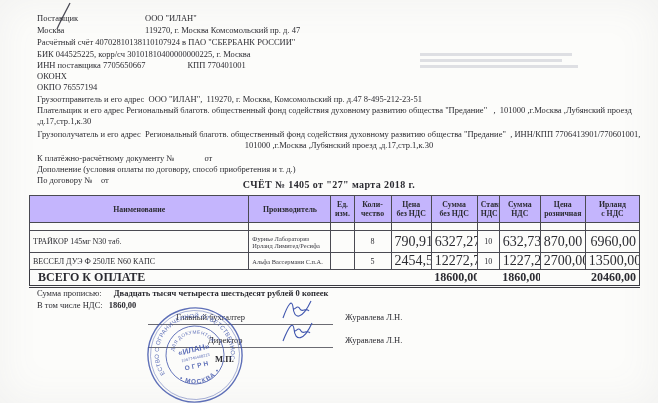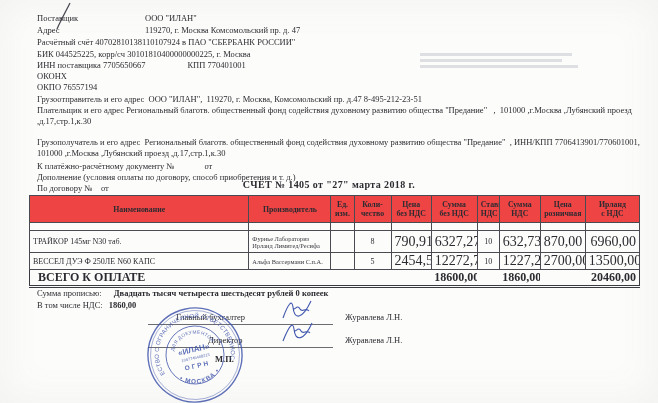--- a/index.html
+++ b/index.html
@@ -15,21 +15,21 @@
   .kpp{display:inline-block;margin-left:42px;}
   .ot1{display:inline-block;margin-left:30px;}
   
   .title{position:absolute;left:0;top:179px;width:658px;text-align:center;
          font-size:10px;font-weight:bold;letter-spacing:.4px;}
   
   table.inv{position:absolute;left:29px;top:195px;width:611px;border-collapse:collapse;table-layout:fixed;
             border:1.2px solid #3a3a41;border-bottom:3px double #3a3a41;}
   table.inv th,table.inv td{border:0.8px solid #4a4a52;padding:0 3px;overflow:hidden;}
   table.inv th{font-size:7.8px;font-weight:bold;text-align:center;vertical-align:middle;
-               white-space:pre-line;line-height:9px;height:26px;background:#ef4444;}
+               white-space:pre-line;line-height:9px;height:26px;background:#c4b5fd;}
   tr.spacer td{height:7px;border-top:none;border-bottom:none;}
   td.c-name{font-size:8px;text-align:left;padding-left:8px;}
   td.c-mfr{font-size:6.4px;line-height:7px;text-align:left;color:#3a3a42;}
   td.c-num{font-size:14px;text-align:right;padding-right:3px;}
   td.c-ctr{font-size:8px;text-align:center;}
   td.vatpad{padding-right:7px;}
   tr.r1 td{height:21px;vertical-align:middle;}
   tr.r2 td{height:14px;vertical-align:middle;}
   tr.total td{border-left:none;border-right:none;border-top:1.2px solid #3a3a41;height:15px;
               font-weight:bold;font-size:12px;vertical-align:middle;}
@@ -65,29 +65,29 @@
   </svg>
 
   <div class="ghost">
     <div class="g1"></div>
       <div class="g2"></div>
       <div class="g3"></div>
   </div>
 
   <div class="head">
     <div class="ln h12"><span class="lbl-sup">Поставщик</span><span>ООО "ИЛАН"</span></div>
-    <div class="ln h12"><span class="lbl-sup">Адрес</span><span>119270, г. Москва Комсомольский пр. д. 47</span></div>
+    <div class="ln h12"><span class="lbl-sup">Москва</span><span>119270, г. Москва Комсомольский пр. д. 47</span></div>
     <div class="ln h12">Расчётный счёт 40702810138110107924 в ПАО "СБЕРБАНК РОССИИ"</div>
     <div class="ln h12">БИК 044525225, корр/сч 30101810400000000225, г. Москва</div>
     <div class="ln h11"><span>ИНН поставщика 7705650667</span><span class="kpp">КПП 770401001</span></div>
     <div class="ln h11">ОКОНХ</div>
     <div class="ln h11">ОКПО 76557194</div>
     <div class="ln h12">Грузоотправитель и его адрес  ООО "ИЛАН",  119270, г. Москва, Комсомольский пр. д.47 8-495-212-23-51</div>
     <div class="ln wrap2">Плательщик и его адрес Региональный благотв. общественный фонд содействия духовному развитию общества "Предание"   ,  101000 ,г.Москва ,Лубянский проезд ,д.17,стр.1,к.30</div>
-    <div class="ln wrap2" style="margin-top:10px;">Грузополучатель и его адрес  Региональный благотв. общественный фонд содействия духовному развитию общества "Предание"  , ИНН/КПП 7706413901/770601001, 101000 ,г.Москва ,Лубянский проезд ,д.17,стр.1,к.30</div>
+    <div class="ln wrap2" style="margin-top:2px;text-align:center;">Грузополучатель и его адрес  Региональный благотв. общественный фонд содействия духовному развитию общества "Предание"  , ИНН/КПП 7706413901/770601001, 101000 ,г.Москва ,Лубянский проезд ,д.17,стр.1,к.30</div>
     <div class="ln h11" style="margin-top:2px;"><span>К платёжно-расчётному документу №</span><span class="ot1">от</span></div>
     <div class="ln h11">Дополнение (условия оплаты по договору, способ приобретения и т. д.)</div>
     <div class="ln h11">По договору №    от</div>
   </div>
 
   <div class="title">СЧЁТ  №  1405  от "27" марта 2018 г.</div>
 
   <table class="inv">
     <colgroup>
       <col style="width:219px">

